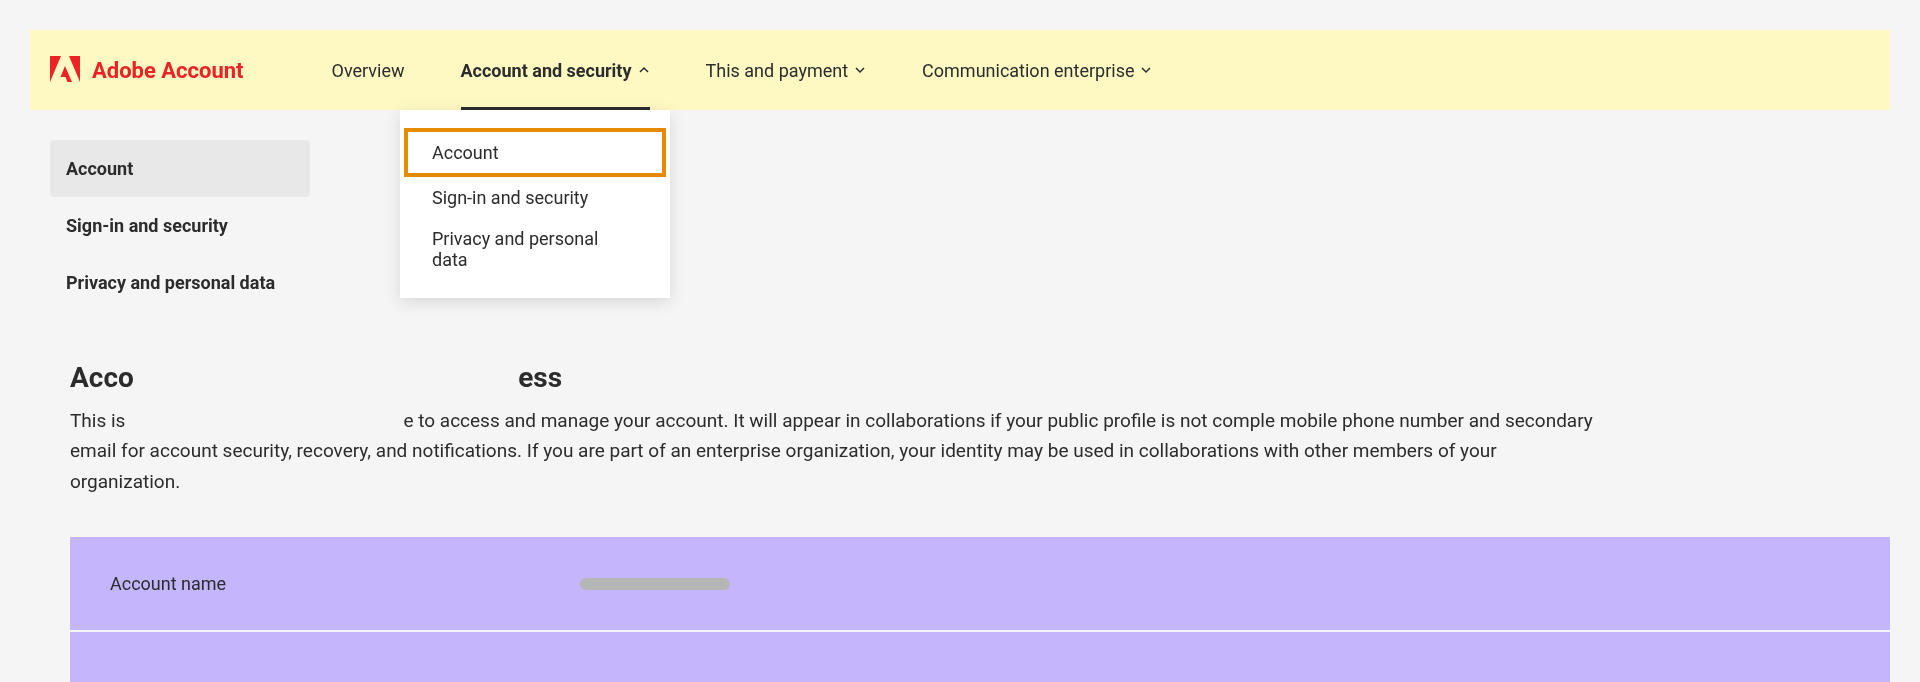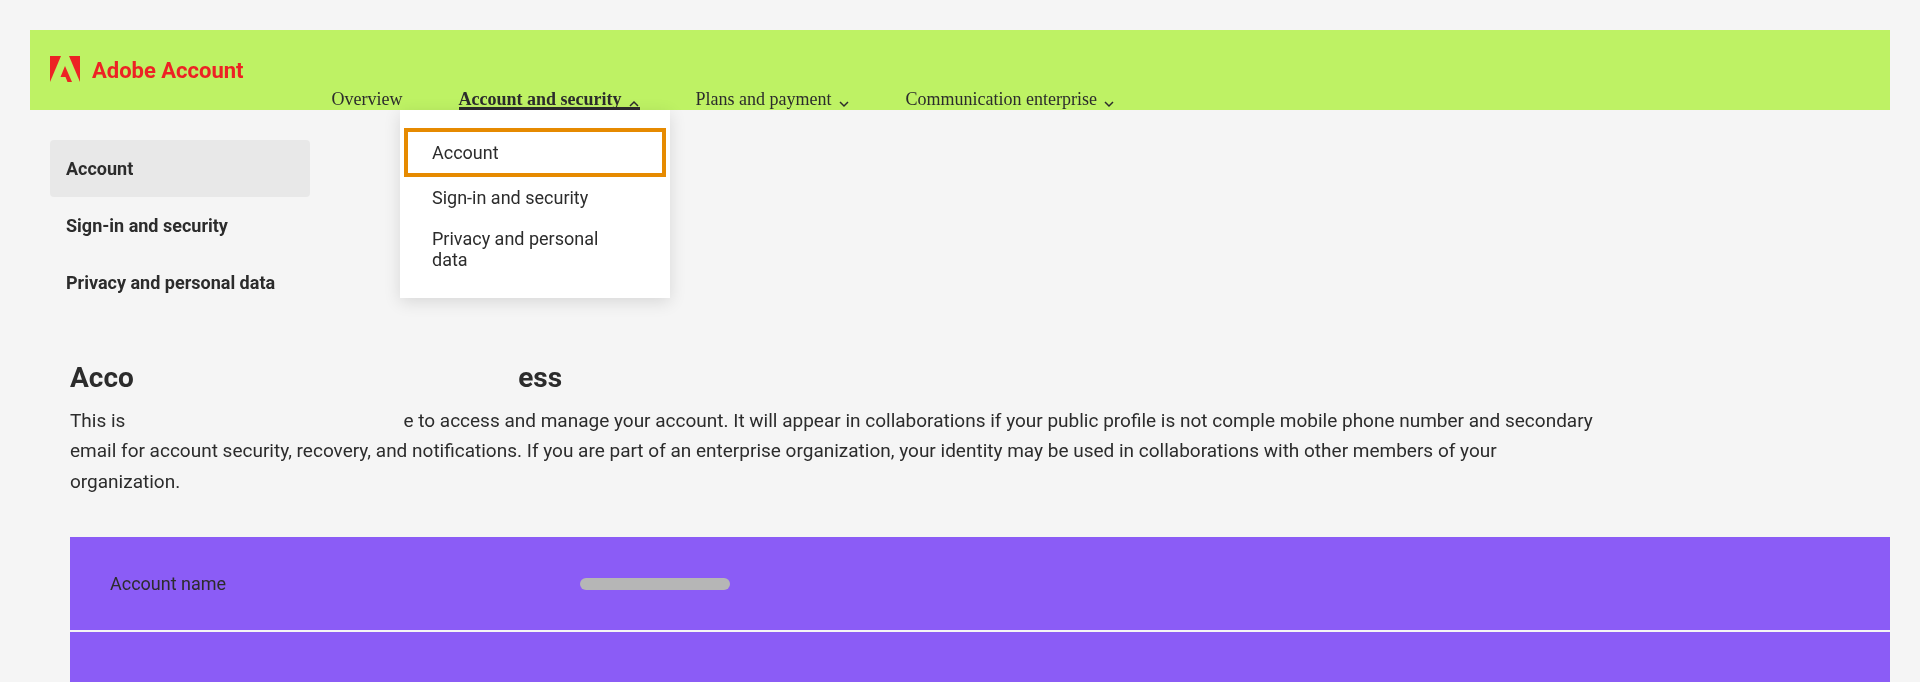--- a/index.html
+++ b/index.html
@@ -8,21 +8,21 @@
       box-sizing: border-box;
     }
     body {
       font-family: -apple-system, BlinkMacSystemFont, "Segoe UI", Roboto, Helvetica, Arial, sans-serif;
       background-color: #f5f5f5;
       width: 1920px;
       height: 682px;
       overflow: hidden;
     }
     .header {
-      background-color: #bef264;
+      background-color: #fef9c3;
       height: 80px;
       margin: 30px 30px 0 30px;
       display: flex;
       align-items: center;
       padding: 0 20px;
     }
     .logo-container {
       display: flex;
       align-items: center;
       gap: 12px;
@@ -37,29 +37,28 @@
       font-size: 22px;
       font-weight: 700;
     }
     .nav {
       display: flex;
       align-items: center;
       height: 100%;
     }
     .nav-item {
       display: flex;
-      align-items: flex-end;
+      align-items: center;
       gap: 6px;
       padding: 0 28px;
       height: 100%;
       font-size: 18px;
       color: #2c2c2c;
       cursor: pointer;
       position: relative;
-      font-family: Liberation Serif, serif;
     }
     .nav-item.active {
       font-weight: 700;
     }
     .nav-item.active::after {
       content: "";
       position: absolute;
       bottom: 0;
       left: 28px;
       right: 28px;
@@ -106,21 +105,21 @@
       margin-bottom: 12px;
     }
     .page-description {
       font-size: 19px;
       color: #2c2c2c;
       line-height: 1.6;
       margin-bottom: 40px;
       max-width: 1540px;
     }
     .card {
-      background-color: #8b5cf6;
+      background-color: #c4b5fd;
       padding: 36px 40px;
       display: flex;
       align-items: center;
     }
     .card-divider {
       height: 2px;
       background-color: #f5f5f5;
     }
     .card-label {
       font-size: 18px;
@@ -171,21 +170,21 @@
     <div class="nav-item">
       <span>Overview</span>
     </div>
     <div class="nav-item active">
       <span>Account and security</span>
       <svg class="chevron" viewBox="0 0 12 12">
         <path d="M 2 8 L 6 4 L 10 8" stroke="#2c2c2c" stroke-width="1.5" fill="none"></path>
       </svg>
     </div>
     <div class="nav-item">
-      <span>Plans and payment</span>
+      <span>This and payment</span>
       <svg class="chevron" viewBox="0 0 12 12">
         <path d="M 2 4 L 6 8 L 10 4" stroke="#2c2c2c" stroke-width="1.5" fill="none"></path>
       </svg>
     </div>
     <div class="nav-item">
       <span>Communication enterprise</span>
       <svg class="chevron" viewBox="0 0 12 12">
         <path d="M 2 4 L 6 8 L 10 4" stroke="#2c2c2c" stroke-width="1.5" fill="none"></path>
       </svg>
     </div>

